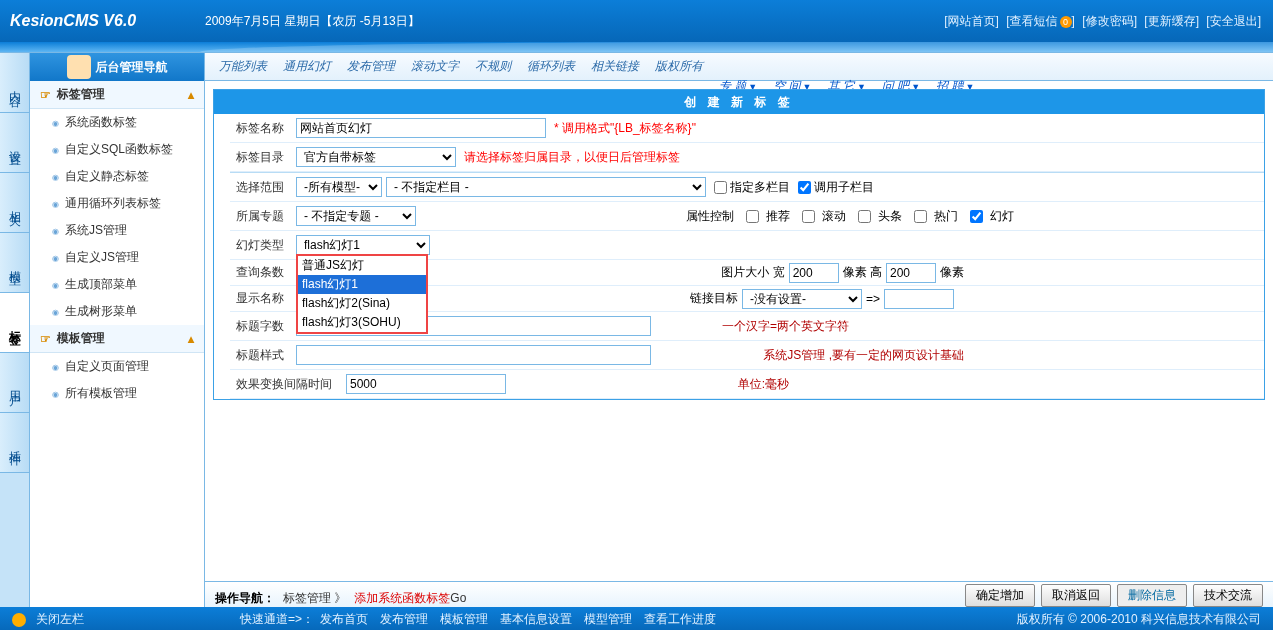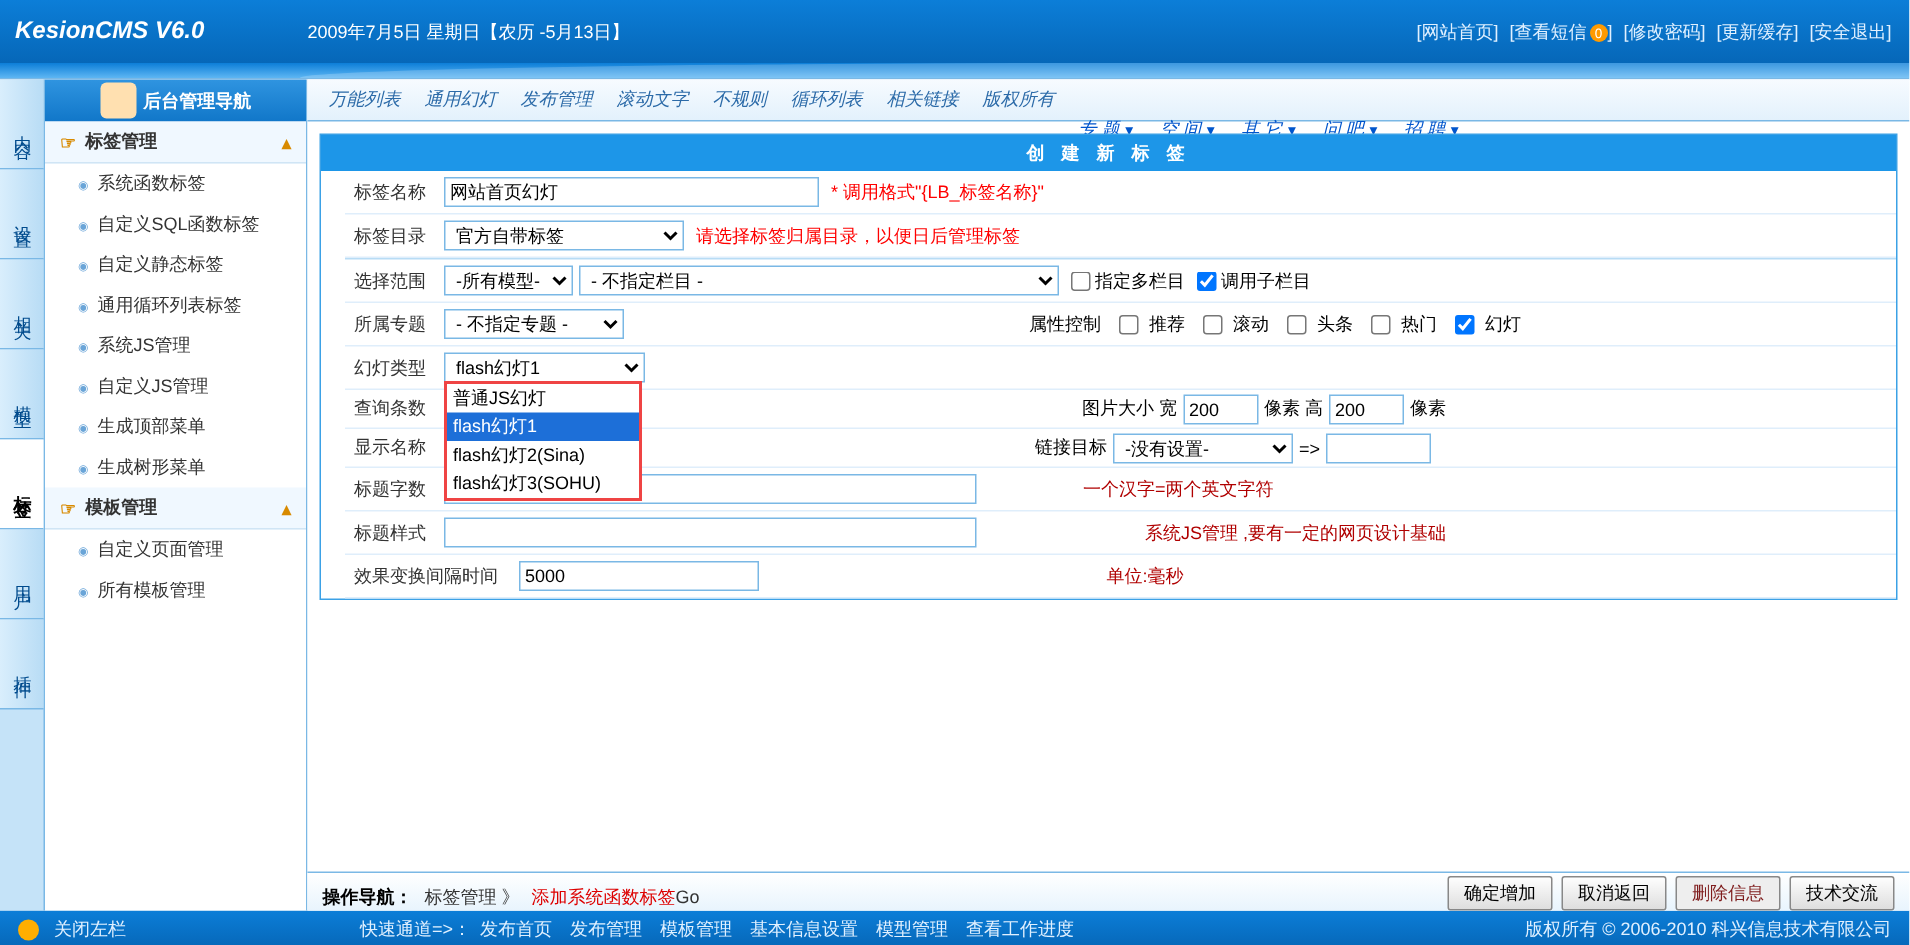--- a/index.html
+++ b/index.html
@@ -54,21 +54,21 @@
 .dd-list div { padding:1px 4px; cursor:pointer;}
 .dd-list .sel { background:#1d6fd8; color:#fff;}
 .right-col-fixed { position:absolute; right: 20px; display:flex; align-items:center; gap:4px;}
 
 .bottombar { height:26px; border-top:1px solid #7ab8e5; background:linear-gradient(#fff,#e8f4fd); display:flex; align-items:flex-end; padding:0 10px; gap:8px;}
 .bottombar .crumb { font-weight:bold;}
 .bottombar .crumb-link { color:#333;}
 .bottombar .crumb-add { color:#d00;}
 .bottombar .btns { margin-left:auto; display:flex; gap:6px;}
 .btn { border:1px solid #888; background:linear-gradient(#fefefe,#dedede); padding:2px 10px; cursor:pointer; border-radius:2px;}
-.btn.dis { color:#7f1d1d; background:#eee;}
+.btn.dis { color:#0369a1; background:#eee;}
 
 .footer { height:25px; background:linear-gradient(#0c7ed8,#0667b8); color:#e0f0ff; display:flex; align-items:center; padding:0 12px;}
 .footer a{color:#e0f0ff; text-decoration:none; margin:0 6px;}
 .footer .copy{margin-left:auto;}
 .foot-ico { display:inline-block; width:14px; height:14px; background:#ffae00; border-radius:50%; margin-right:4px; vertical-align:middle;}
 
 .rel{position:relative;}
 </style>
 </head>
 <body>

